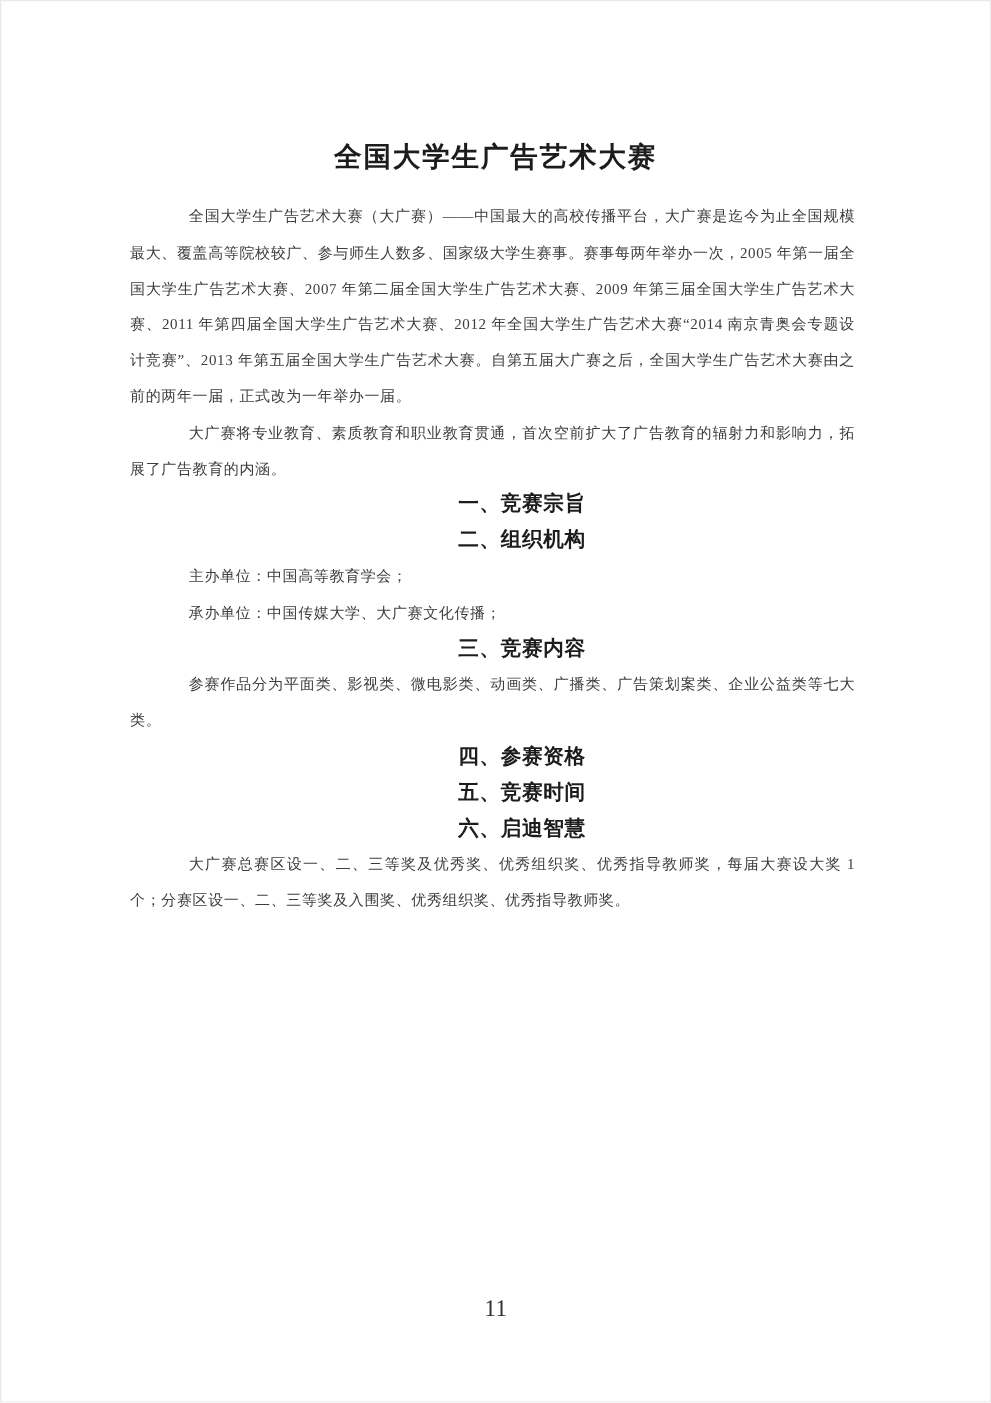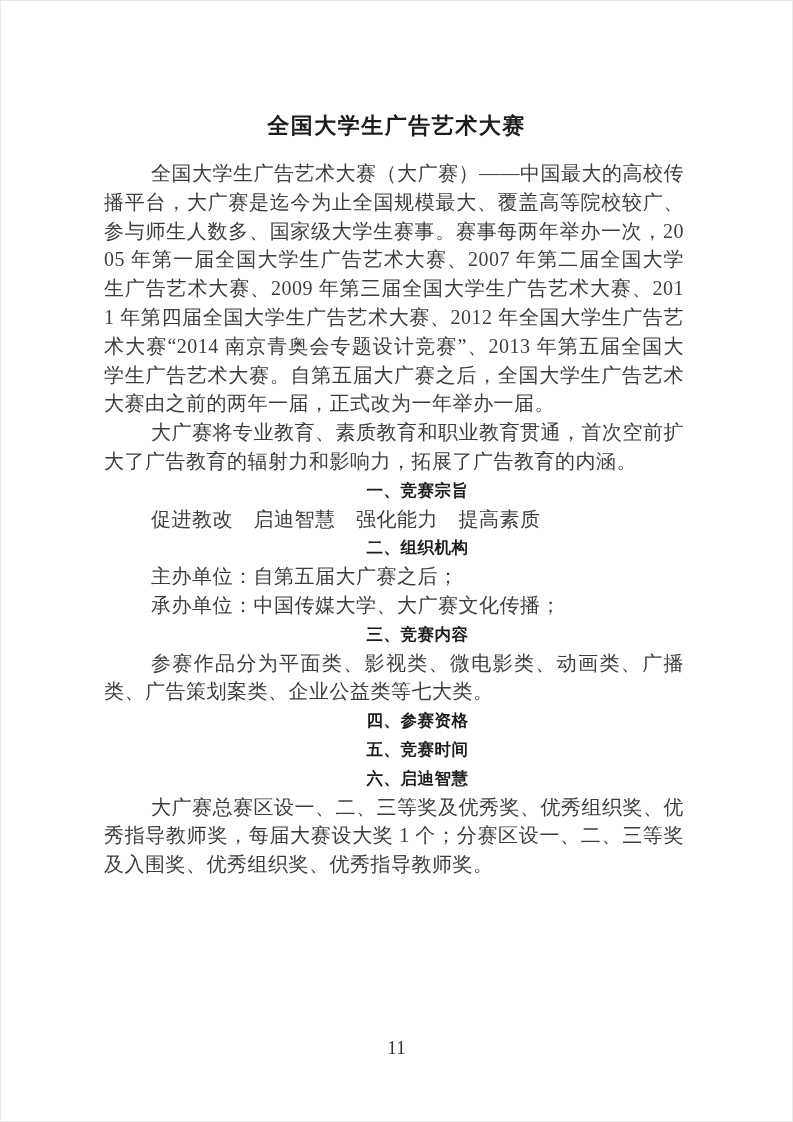--- a/index.html
+++ b/index.html
@@ -31,21 +31,21 @@
   }
   .doc-body {
     position: absolute;
     left: 103px;
     top: 158px;
     width: 580px;
     color: #3d3d3d;
   }
   .block {
     margin: 0;
-    font-size: 20px;
+    font-size: 12px;
     line-height: 28.8px;
     letter-spacing: 0.5px;
     text-indent: 47px;
     text-align: justify;
     text-justify: inter-character;
     word-break: break-all;
     font-family: "Liberation Serif", serif;
   }
   .block.heading {
     font-family: "Liberation Sans", sans-serif;
@@ -69,23 +69,22 @@
 </head>
 <body>
 
 <div class="page">
   <h1 class="doc-title">全国大学生广告艺术大赛</h1>
 
   <div class="doc-body" id="doc-body">
       <p class="block para">全国大学生广告艺术大赛（大广赛）——中国最大的高校传播平台，大广赛是迄今为止全国规模最大、覆盖高等院校较广、参与师生人数多、国家级大学生赛事。赛事每两年举办一次，2005 年第一届全国大学生广告艺术大赛、2007 年第二届全国大学生广告艺术大赛、2009 年第三届全国大学生广告艺术大赛、2011 年第四届全国大学生广告艺术大赛、2012 年全国大学生广告艺术大赛“2014 南京青奥会专题设计竞赛”、2013 年第五届全国大学生广告艺术大赛。自第五届大广赛之后，全国大学生广告艺术大赛由之前的两年一届，正式改为一年举办一届。</p>
       <p class="block para">大广赛将专业教育、素质教育和职业教育贯通，首次空前扩大了广告教育的辐射力和影响力，拓展了广告教育的内涵。</p>
       <div class="block heading">一、竞赛宗旨</div>
-      <p class="block para">促进教改　启迪智慧　强化能力　提高素质</p>
       <div class="block heading">二、组织机构</div>
-      <p class="block para">主办单位：自第五届大广赛之后；</p>
+      <p class="block para">主办单位：中国高等教育学会；</p>
       <p class="block para">承办单位：中国传媒大学、大广赛文化传播；</p>
       <div class="block heading">三、竞赛内容</div>
       <p class="block para">参赛作品分为平面类、影视类、微电影类、动画类、广播类、广告策划案类、企业公益类等七大类。</p>
       <div class="block heading">四、参赛资格</div>
       <div class="block heading">五、竞赛时间</div>
       <div class="block heading">六、启迪智慧</div>
       <p class="block para">大广赛总赛区设一、二、三等奖及优秀奖、优秀组织奖、优秀指导教师奖，每届大赛设大奖 1 个；分赛区设一、二、三等奖及入围奖、优秀组织奖、优秀指导教师奖。</p>
     </div>
 
   <div class="page-number">11</div>

